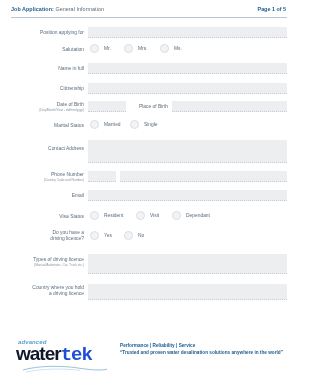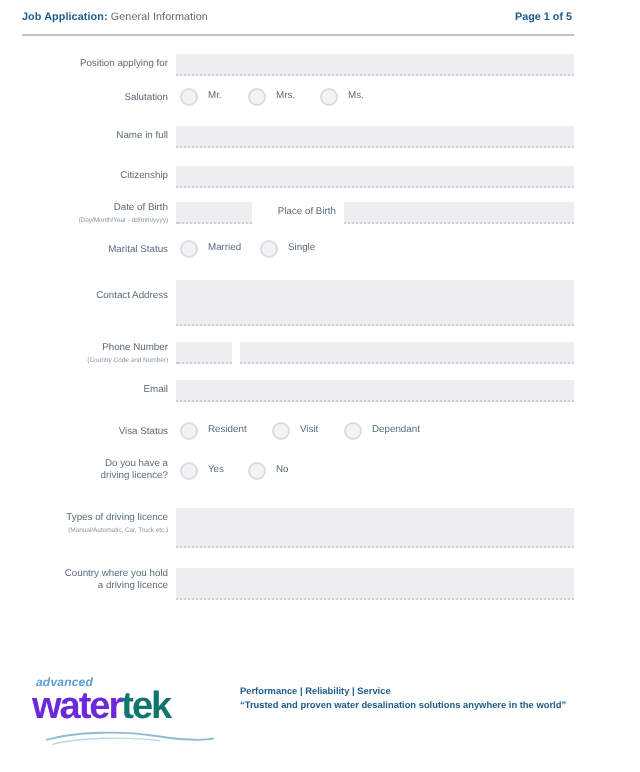--- a/index.html
+++ b/index.html
@@ -66,22 +66,22 @@
   .logo-adv{
     position:absolute;left:4px;top:1px;
     font-size:6px;font-weight:bold;font-style:italic;
     color:#5a9fd4;letter-spacing:.1px;
   }
   .logo-main{
     position:absolute;left:2px;top:6px;
     font-size:19px;font-weight:bold;line-height:19px;
     letter-spacing:-1px;
   }
-  .logo-main .w{color:#6d28d9;margin-top:20px;}
-  .logo-main .t{color:#0f766e;}
+  .logo-main .w{color:#0f172a;margin-top:20px;}
+  .logo-main .t{color:#1d4ed8;font-family:Liberation Mono, monospace;}
   .logo-wave{position:absolute;left:8px;top:26px;width:86px;height:9px;}
 
   .tag{position:absolute;left:120px;top:11px;width:170px;}
   .tag-1{
     font-size:4.7px;font-weight:bold;color:#1c5b8f;
     line-height:6.6px;white-space:nowrap;
   }
   .tag-2{
     font-size:4.7px;font-weight:bold;color:#1c5b8f;
     line-height:6.6px;

